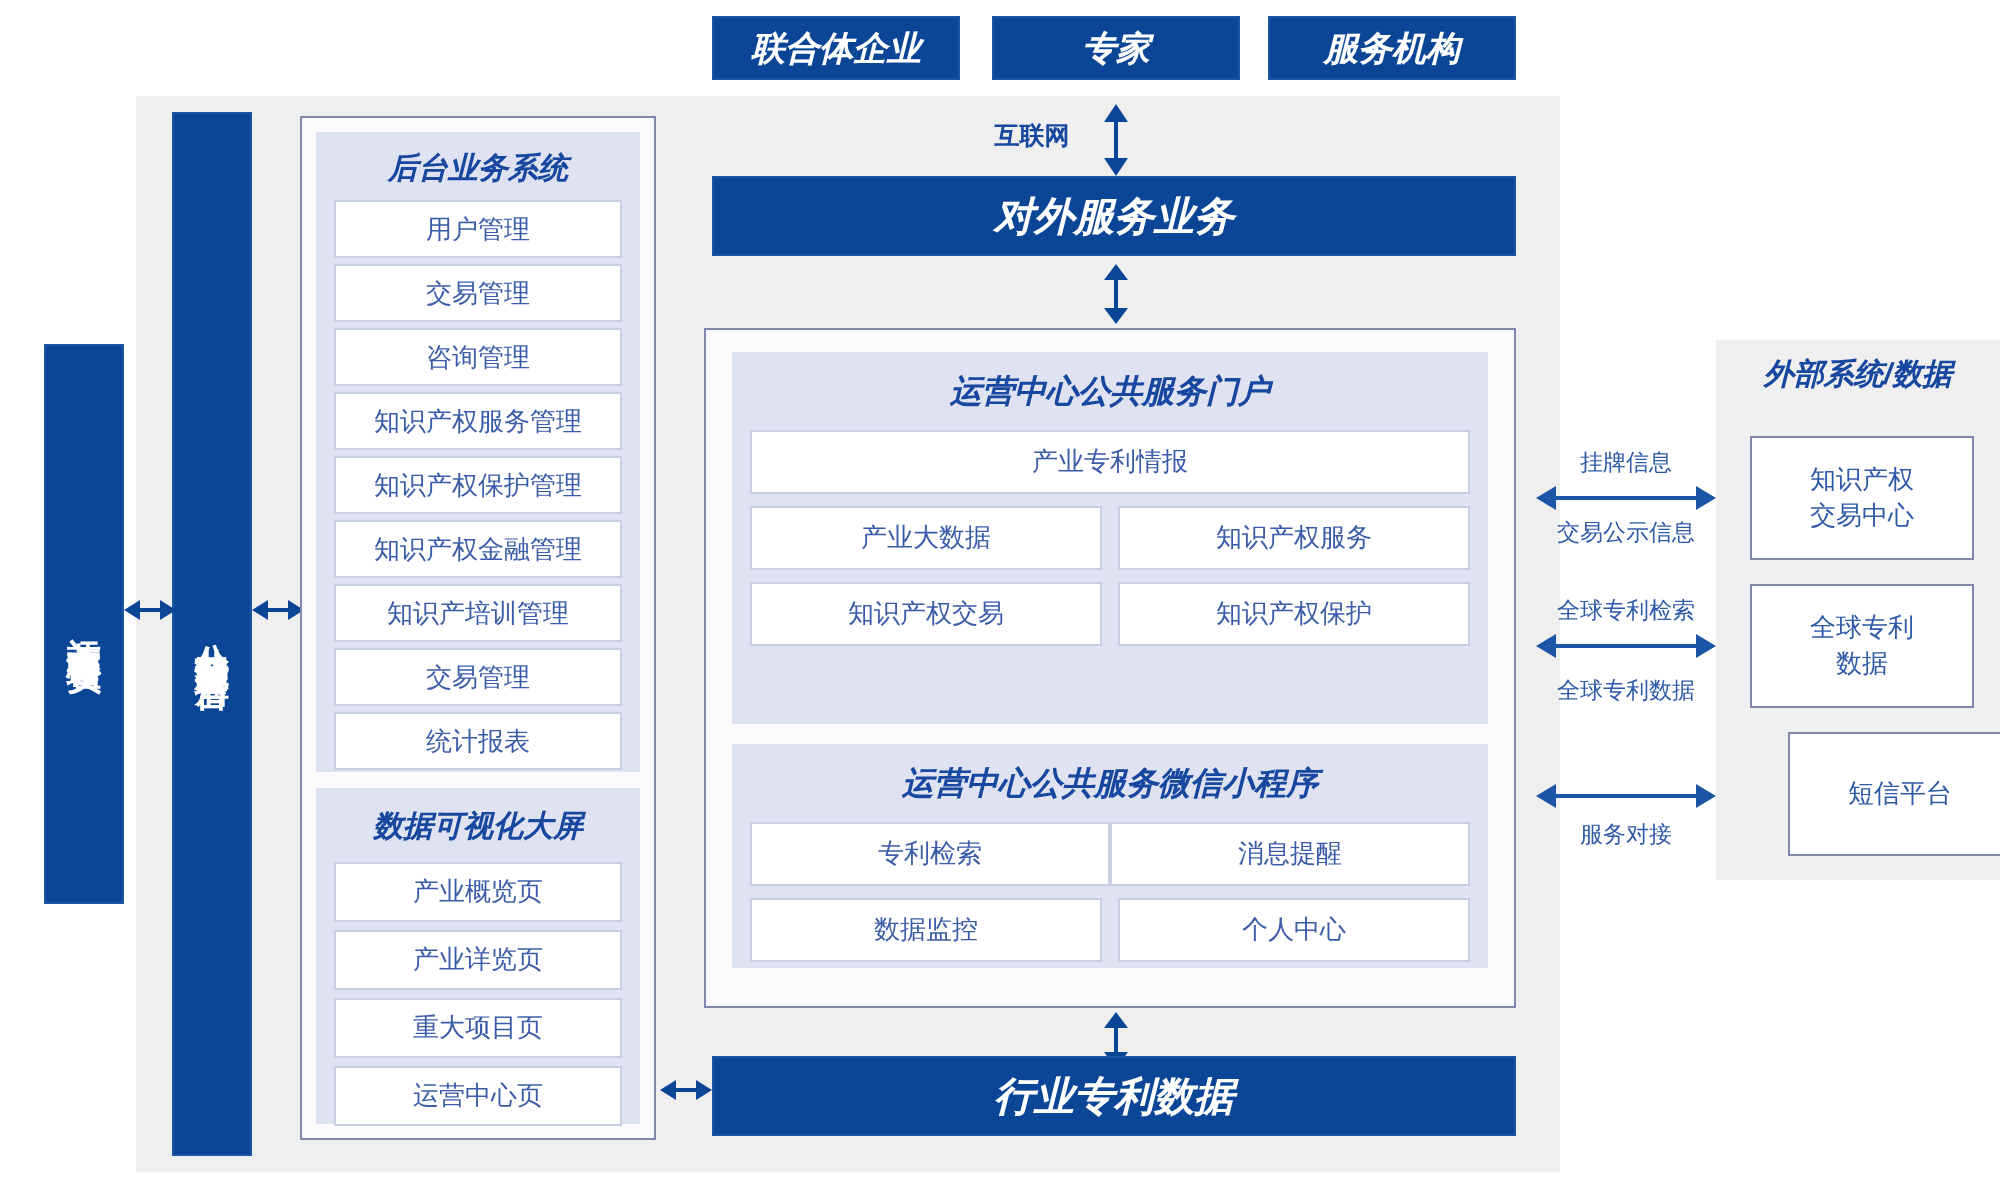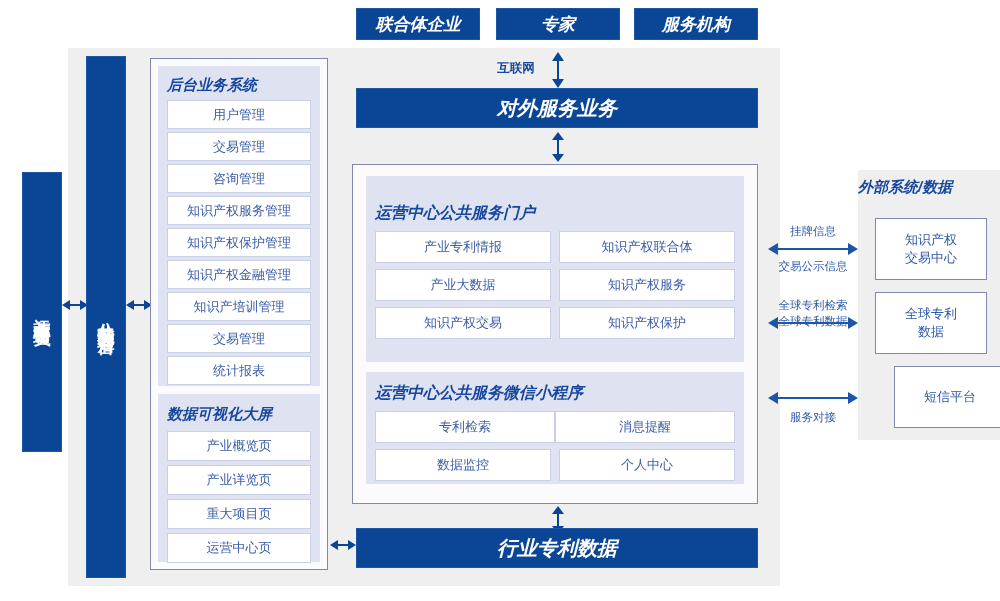--- a/index.html
+++ b/index.html
@@ -7,21 +7,21 @@
        font-family:"Liberation Sans","DejaVu Sans",sans-serif;
        -webkit-font-smoothing:antialiased;}
   .abs{position:absolute;box-sizing:border-box;}
   .navy{background:#0b4696;color:#fff;display:flex;align-items:center;justify-content:center;
         font-weight:bold;font-style:italic;border:1px solid #1b55a8;}
   .vtext{writing-mode:vertical-rl;text-orientation:upright;letter-spacing:2px;}
   .grayband{background:#efefef;}
   .panelbox{background:#dfe3f1;border:1px solid #dfe3f1;}
   .card{background:#ffffff;border:1px solid #c9d0e6;color:#3b5ca8;
         display:flex;align-items:center;justify-content:center;font-size:13px;}
-  .panelhead{color:#17479e;font-weight:bold;font-style:italic;}
+  .panelhead{color:#17479e;font-weight:bold;font-style:italic;text-align:center;}
   .innerwrap{background:#fbfbfd;border:1px solid #8089ad;}
   .extcard{background:#ffffff;border:1px solid #8089ad;color:#2f5aa8;
            display:flex;align-items:center;justify-content:center;text-align:center;
            font-size:13px;line-height:1.35;}
   .conlabel{color:#2f5aa8;font-size:11.5px;white-space:nowrap;text-align:center;}
   svg{display:block;overflow:visible;}
 </style>
 </head>
 <body>
 
@@ -99,25 +99,24 @@
 <div class="abs panelbox" style="left:158px;top:394px;width:162px;height:168px;padding:6px 8px;">
   <div class="panelhead" style="font-size:15px;height:26px;line-height:26px;">数据可视化大屏</div>
   <div class="card" style="height:28px;margin-top:4px;">产业概览页</div>
   <div class="card" style="height:28px;margin-top:4px;">产业详览页</div>
   <div class="card" style="height:28px;margin-top:4px;">重大项目页</div>
   <div class="card" style="height:28px;margin-top:4px;">运营中心页</div>
 </div>
 
 <div class="abs innerwrap" style="left:352px;top:164px;width:406px;height:340px;"></div>
 
-<div class="abs panelbox" style="left:366px;top:176px;width:378px;height:186px;padding:20px 8px;">
+<div class="abs panelbox" style="left:366px;top:176px;width:378px;height:186px;padding:4px 8px;">
   <div class="panelhead" style="font-size:16px;height:32px;line-height:32px;">运营中心公共服务门户</div>
   <div style="display:flex;gap:8px;margin-top:2px;">
     <div class="card" style="flex:1;height:30px;font-family:Liberation Serif, serif;">产业专利情报</div>
-    <div class="card" style="flex:1;height:30px;">知识产权联合体</div>
   </div>
   <div style="display:flex;gap:8px;margin-top:6px;">
     <div class="card" style="flex:1;height:30px;">产业大数据</div>
     <div class="card" style="flex:1;height:30px;">知识产权服务</div>
   </div>
   <div style="display:flex;gap:8px;margin-top:6px;">
     <div class="card" style="flex:1;height:30px;">知识产权交易</div>
     <div class="card" style="flex:1;height:30px;">知识产权保护</div>
   </div>
 </div>
@@ -187,21 +186,21 @@
 <div class="abs conlabel" style="left:762px;top:259px;width:102px;">交易公示信息</div>
 
 <div class="abs" style="left:768px;top:315px;width:90px;height:16px;">
   <svg width="90" height="16" viewBox="0 0 90 16">
     <line x1="8" y1="8" x2="82" y2="8" stroke="#1b55a8" stroke-width="2"></line>
     <polygon points="0,8 10,2 10,14" fill="#1b55a8"></polygon>
     <polygon points="90,8 80,2 80,14" fill="#1b55a8"></polygon>
   </svg>
 </div>
 <div class="abs conlabel" style="left:762px;top:298px;width:102px;">全球专利检索</div>
-<div class="abs conlabel" style="left:762px;top:314px;width:102px;">全球专利数据</div>
+<div class="abs conlabel" style="left:762px;top:338px;width:102px;">全球专利数据</div>
 
 <div class="abs" style="left:768px;top:390px;width:90px;height:16px;">
   <svg width="90" height="16" viewBox="0 0 90 16">
     <line x1="8" y1="8" x2="82" y2="8" stroke="#1b55a8" stroke-width="2"></line>
     <polygon points="0,8 10,2 10,14" fill="#1b55a8"></polygon>
     <polygon points="90,8 80,2 80,14" fill="#1b55a8"></polygon>
   </svg>
 </div>
 <div class="abs conlabel" style="left:768px;top:410px;width:90px;">服务对接</div>
 

